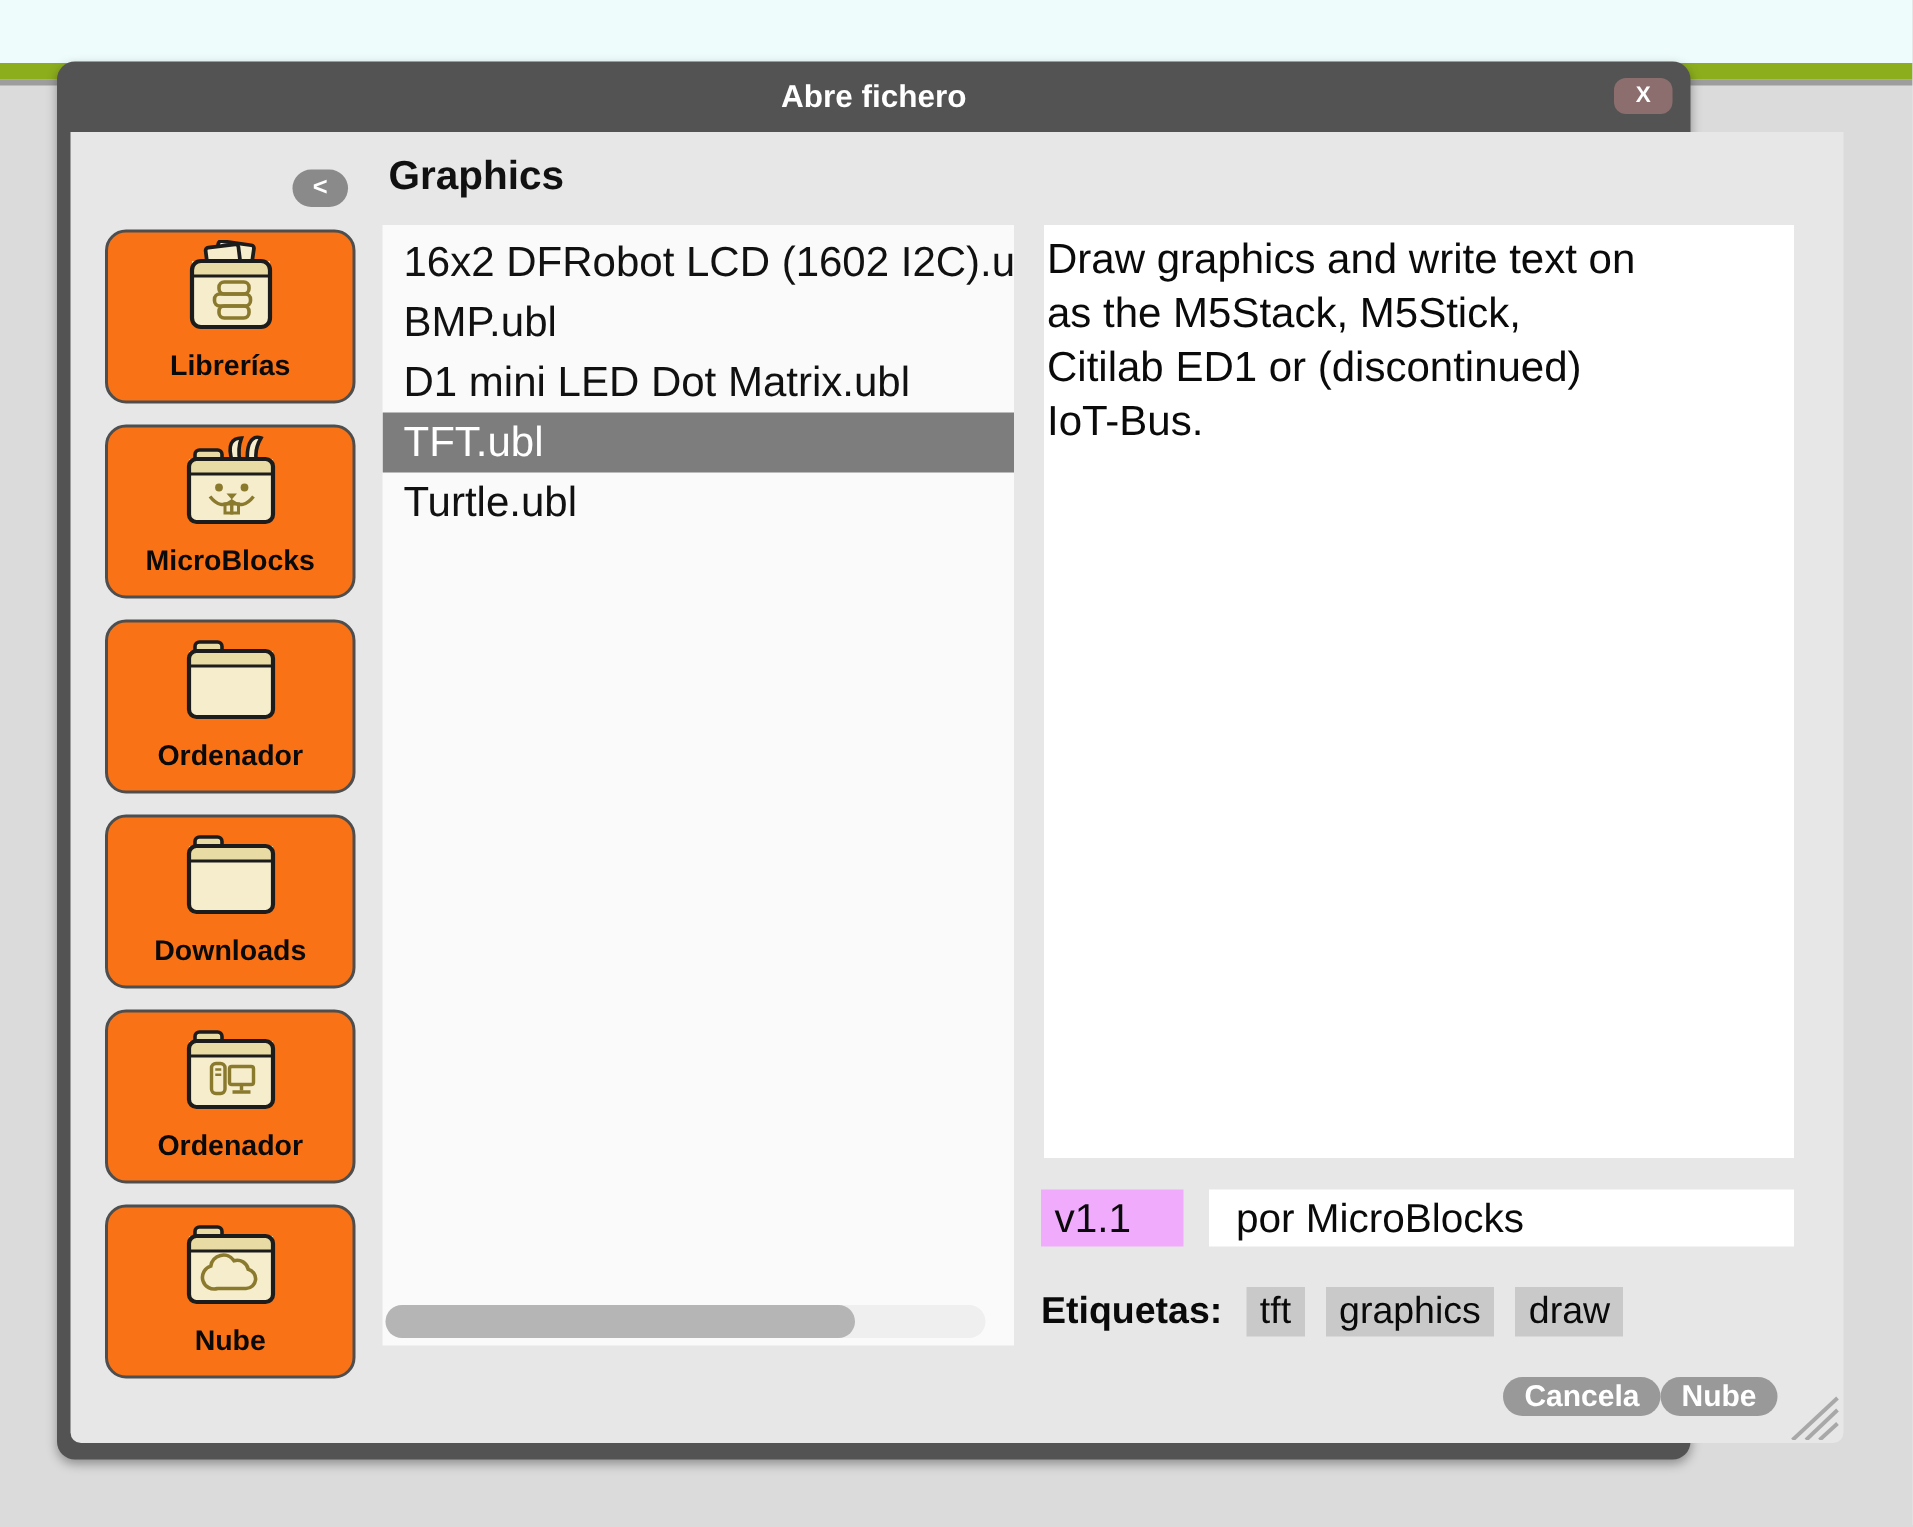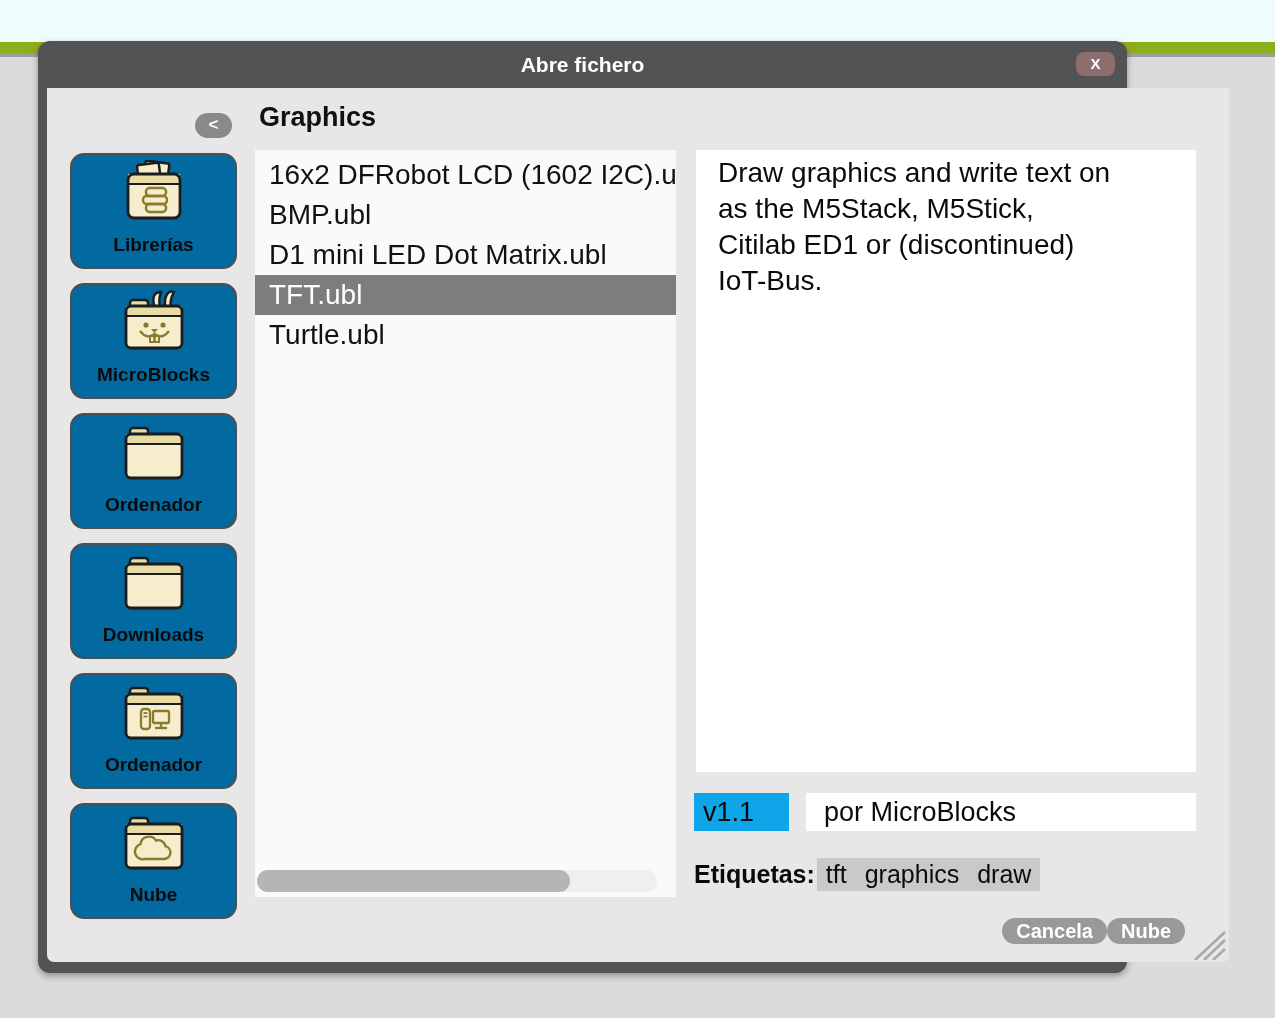--- a/index.html
+++ b/index.html
@@ -39,21 +39,21 @@
   .back-btn{
     position:absolute;left:148px;top:25px;width:37px;height:25px;
     background:#8A8A8A;border-radius:13px;color:#fff;font-weight:bold;font-size:17px;
     text-align:center;line-height:24px;cursor:pointer;
   }
   .heading{position:absolute;left:212px;top:14px;font-size:27px;font-weight:bold;color:#111;}
 
   
   .side-btn{
     position:absolute;left:23px;width:167px;height:116px;
-    background:#0369a1;border:2px solid #4E4E4E;border-radius:14px;
+    background:#f97316;border:2px solid #4E4E4E;border-radius:14px;
     box-sizing:border-box;cursor:pointer;
   }
   .side-btn svg{position:absolute;left:50%;transform:translateX(-50%);top:5px;}
   .side-label{
     position:absolute;bottom:11px;left:0;width:100%;text-align:center;
     font-size:19px;font-weight:bold;color:#0a0a0a;
   }
 
   
   .file-list{
@@ -68,33 +68,33 @@
   .file-row.selected{background:#7D7D7D;color:#fff;}
   .hscroll{
     position:absolute;left:2px;bottom:5px;width:400px;height:22px;
     background:#EFEFEF;border-radius:11px;
   }
   .hthumb{position:absolute;left:0;top:0;width:313px;height:22px;background:#B5B5B5;border-radius:11px;cursor:grab;}
 
   
   .desc{
     position:absolute;left:649px;top:62px;width:500px;height:622px;
-    background:#fff;box-sizing:border-box;padding:5px 22px;
+    background:#fff;box-sizing:border-box;padding:5px 2px;
     font-size:28px;line-height:36px;color:#0a0a0a;
   }
   .ver-box{
-    position:absolute;left:647px;top:705px;width:95px;height:38px;background:#0ea5e9;
+    position:absolute;left:647px;top:705px;width:95px;height:38px;background:#f0abfc;
     font-size:27px;line-height:38px;padding-left:9px;box-sizing:border-box;color:#0a0a0a;
   }
   .author-box{
     position:absolute;left:759px;top:705px;width:390px;height:38px;background:#fff;
     font-size:27px;line-height:38px;padding-left:18px;box-sizing:border-box;color:#0a0a0a;
   }
   .tags-row{
-    position:absolute;left:647px;top:770px;display:flex;align-items:center;
+    position:absolute;left:647px;top:770px;display:flex;align-items:center;gap:14px;
   }
   .tags-label{font-size:25px;font-weight:bold;color:#0a0a0a;margin-right:2px;}
   .tag-chip{
     background:#C9C9C9;color:#0a0a0a;font-size:25px;line-height:33px;height:33px;
     padding:0 9px;cursor:pointer;
   }
   .actions-row{position:absolute;top:830px;right:44px;display:flex;}
   .action-btn{
     background:#999999;border-radius:13px;color:#fff;font-weight:bold;font-size:20px;
     height:26px;line-height:26px;padding:0 14px;text-align:center;cursor:pointer;

